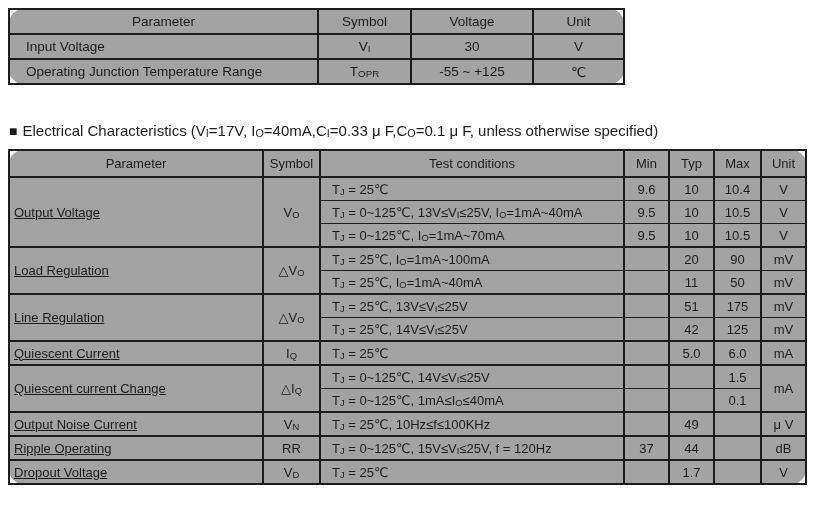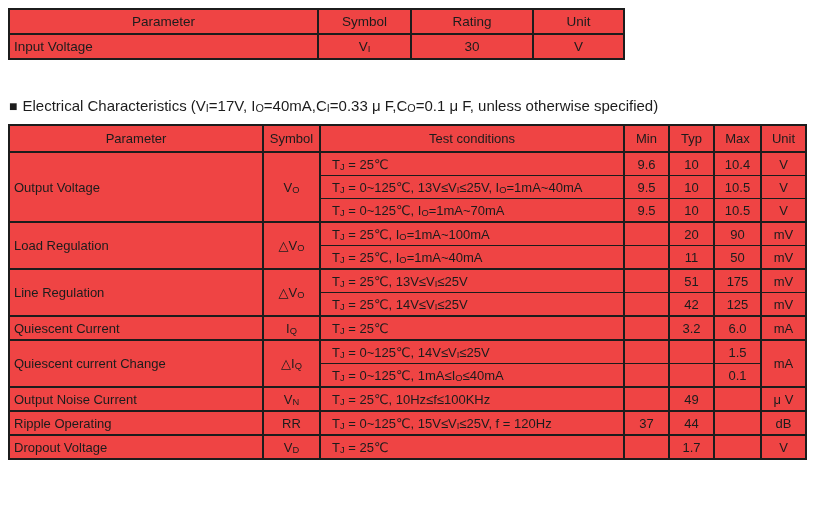--- a/index.html
+++ b/index.html
@@ -3,77 +3,83 @@
 <meta charset="utf-8">
 <style>
   html,body{margin:0;padding:0;}
   body{
     width:813px;height:532px;background:#ffffff;
     font-family:"Liberation Sans","DejaVu Sans",sans-serif;
     color:#1c1c1c;-webkit-font-smoothing:antialiased;
   }
   .page{padding:8px 0 0 8px;}
 
-  table{border-collapse:collapse;table-layout:fixed;background:#ef4444;}
+  table{border-collapse:collapse;table-layout:fixed;background:#a3a3a3;border-radius:18px;}
 
   
   .t1{width:615px;font-size:13.5px;border:2px solid #1c1c1c;}
   .t1 th,.t1 td{
     border:2px solid #1c1c1c;height:23px;text-align:center;
     font-weight:normal;padding:0 2px;overflow:hidden;white-space:nowrap;
   }
-  .t1 td.param{text-align:left;padding-left:4px;}
+  .t1 td.param{text-align:left;padding-left:16px;}
 
   
   .heading{
     margin:37px 6px 9px 1px;font-size:15px;line-height:17px;
     white-space:nowrap;color:#1c1c1c;
   }
   .heading .bullet{font-size:14px;margin-right:5px;}
 
   
   .t2{width:797px;font-size:13px;border:2px solid #1c1c1c;}
   .t2 th,.t2 td{
     border:1px solid #1c1c1c;border-left-width:2px;border-right-width:2px;
     height:22px;text-align:center;font-weight:normal;
     padding:0 2px;overflow:hidden;white-space:nowrap;vertical-align:middle;
   }
   .t2 thead th{border-width:2px;height:25px;}
   .t2 tr.gs td{border-top-width:2px;}
-  .t2 td.param{text-align:left;padding-left:4px;}
+  .t2 td.param{text-align:left;padding-left:4px;text-decoration:underline;}
   .t2 td.cond{text-align:left;padding-left:11px;}
 
   sub.sb{font-size:0.72em;vertical-align:-1px;line-height:0;}
 </style>
 </head>
 <body>
 
 <div class="page">
 
   <table class="t1">
     <colgroup>
         <col style="width:309px">
         <col style="width:93px">
         <col style="width:122px">
         <col style="width:91px">
       </colgroup>
     <thead>
       <tr>
         <th>Parameter</th>
         <th>Symbol</th>
-        <th>Rating</th>
+        <th>Voltage</th>
         <th>Unit</th>
       </tr>
     </thead>
     <tbody>
       <tr>
         <td class="param">Input Voltage</td>
         <td>V<sub class="sb">I</sub></td>
         <td>30</td>
         <td>V</td>
+      </tr>
+      <tr>
+        <td class="param">Operating Junction Temperature Range</td>
+        <td>T<sub class="sb">OPR</sub></td>
+        <td>-55 ~ +125</td>
+        <td>℃</td>
       </tr>
     </tbody>
   </table>
 
   <div class="heading">
     <span class="bullet">■</span><span>Electrical Characteristics (V<sub class="sb">I</sub>=17V, I<sub class="sb">O</sub>=40mA,C<sub class="sb">I</sub>=0.33 μ F,C<sub class="sb">O</sub>=0.1 μ F, unless otherwise specified)</span>
   </div>
 
   <table class="t2">
     <colgroup>
@@ -154,21 +160,21 @@
         <td>42</td>
         <td>125</td>
         <td>mV</td>
       </tr>
 
       <tr class="gs">
         <td class="param">Quiescent Current</td>
         <td>I<sub class="sb">Q</sub></td>
         <td class="cond">T<sub class="sb">J</sub> = 25℃</td>
         <td></td>
-        <td>3.2</td>
+        <td>5.0</td>
         <td>6.0</td>
         <td>mA</td>
       </tr>
 
       <tr class="gs">
         <td class="param" rowspan="2">Quiescent current Change</td>
         <td rowspan="2">△I<sub class="sb">Q</sub></td>
         <td class="cond">T<sub class="sb">J</sub> = 0~125℃, 14V≤V<sub class="sb">I</sub>≤25V</td>
         <td></td>
         <td></td>

